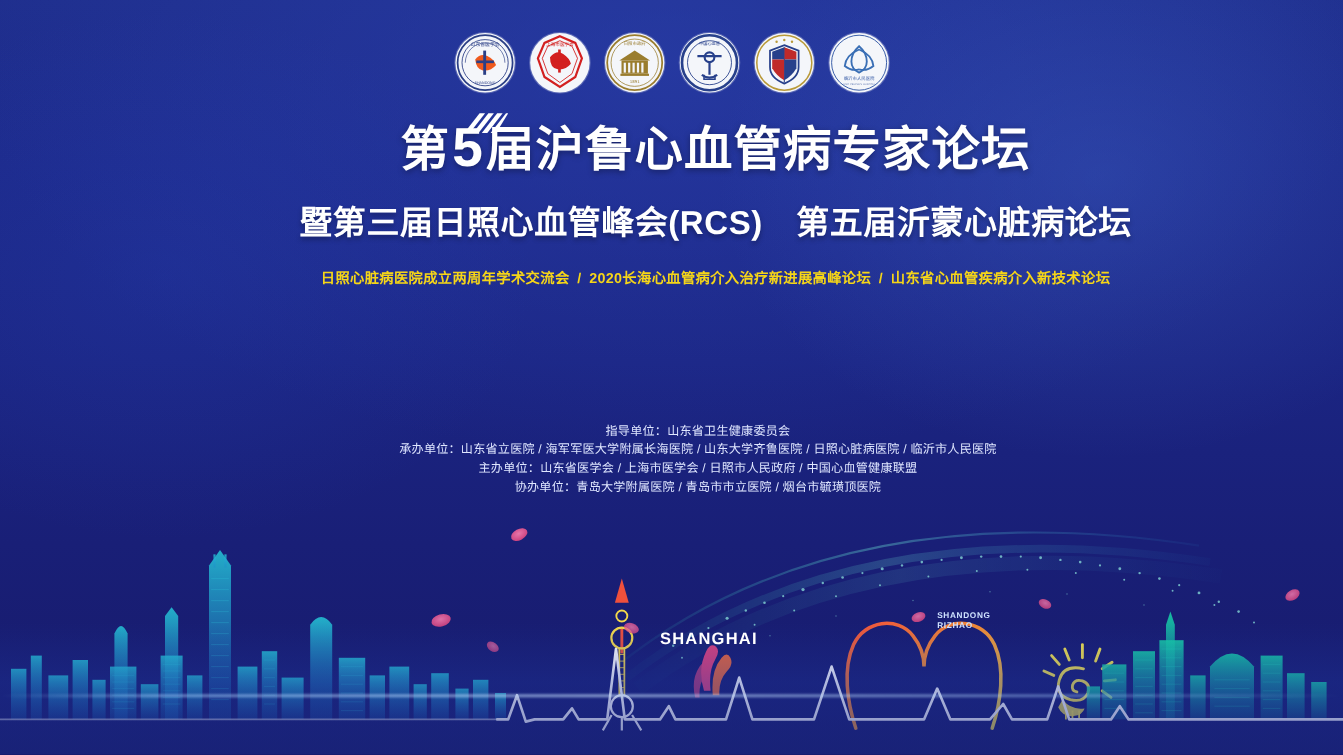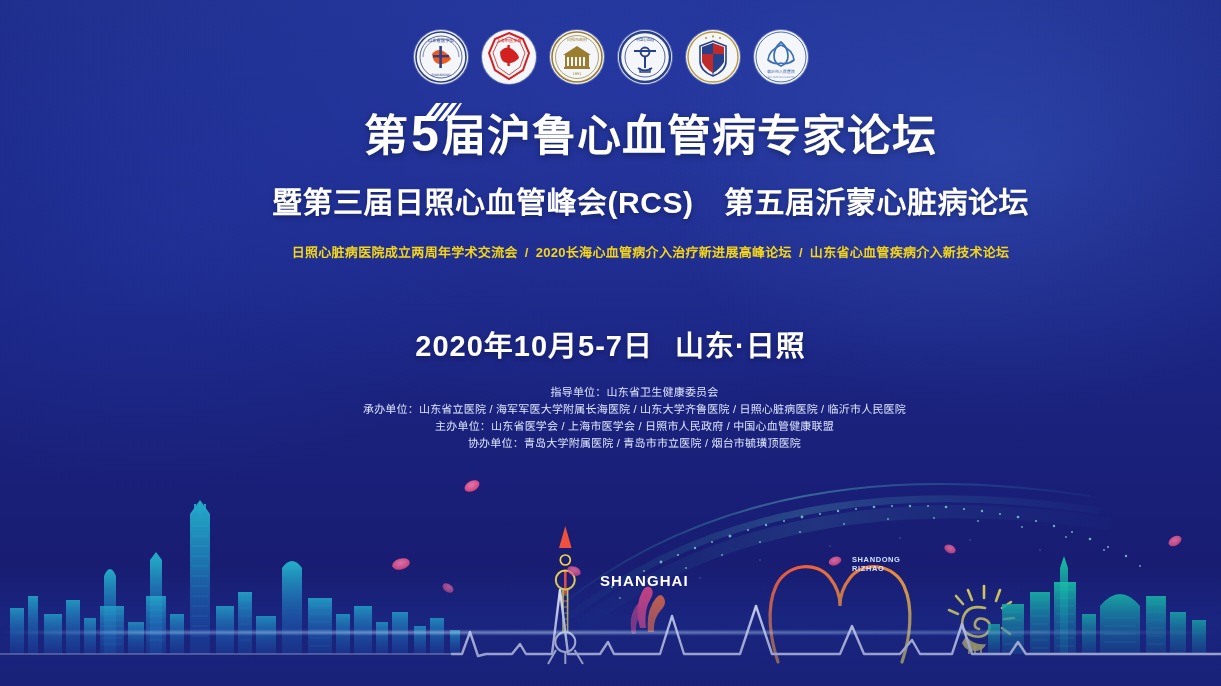--- a/index.html
+++ b/index.html
@@ -208,23 +208,20 @@
       <span>第</span><span class="num">5</span><span>届沪鲁心血管病专家论坛</span>
     </div>
 
     <div class="t2">暨第三届日照心血管峰会(RCS)　第五届沂蒙心脏病论坛</div>
 
     <div class="t3">
       <span>日照心脏病医院成立两周年学术交流会</span><span class="sep">/</span><span>2020长海心血管病介入治疗新进展高峰论坛</span><span class="sep">/</span><span>山东省心血管疾病介入新技术论坛</span>
     </div>
   </div>
 
-  <div class="date">
-    <span>2020年10月5-7日</span><span class="gap"></span><span>山东·日照</span>
-  </div>
 
   <div class="credits">
     <div class="credit-line">指导单位：山东省卫生健康委员会</div>
     <div class="credit-line">承办单位：山东省立医院 / 海军军医大学附属长海医院 / 山东大学齐鲁医院 / 日照心脏病医院 / 临沂市人民医院</div>
     <div class="credit-line">主办单位：山东省医学会 / 上海市医学会 / 日照市人民政府 / 中国心血管健康联盟</div>
     <div class="credit-line">协办单位：青岛大学附属医院 / 青岛市市立医院 / 烟台市毓璜顶医院</div>
   </div>
 
   <div class="illus">
     <svg viewBox="0 0 1221 230" preserveAspectRatio="none" aria-hidden="true">

